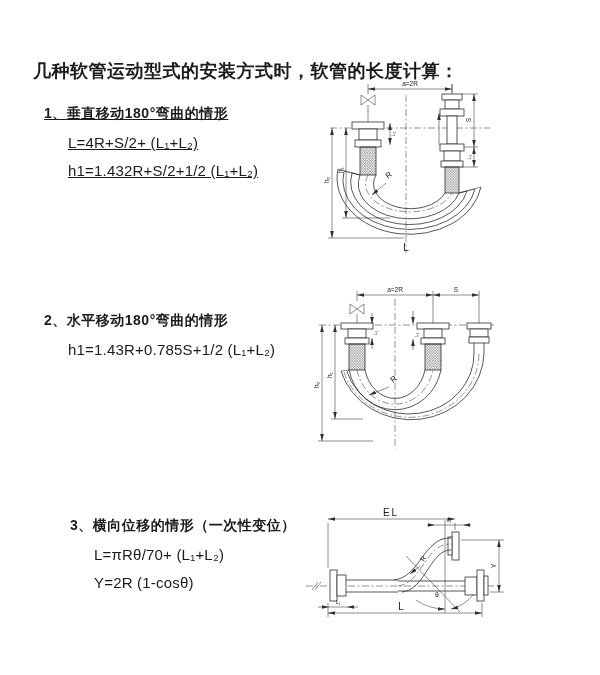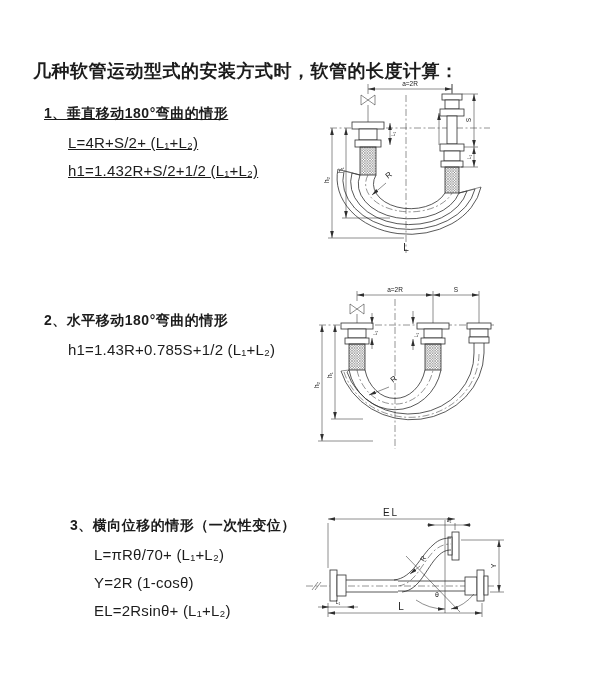--- a/index.html
+++ b/index.html
@@ -56,21 +56,20 @@
 
   <div class="section" id="sec2">
     <div class="sec-heading">2、水平移动180°弯曲的情形</div>
     <div class="formula">h1=1.43R+0.785S+1/2 (L₁+L₂)</div>
   </div>
 
   <div class="section" id="sec3">
     <div class="sec-heading">3、横向位移的情形（一次性变位）</div>
     <div class="formula">L=πRθ/70+ (L₁+L₂)</div>
     <div class="formula">Y=2R (1-cosθ)</div>
-    <div class="formula">EL=2Rsinθ+ (L₁+L₂)</div>
   </div>
 
   <svg class="diag" id="d1" width="275" height="185" viewBox="0 0 275 185">
 
     <g>
       <line class="dash" x1="12" y1="53" x2="172" y2="53"></line>
       <line class="dash" x1="88" y1="20" x2="88" y2="178"></line>
     </g>
 
     <g>

